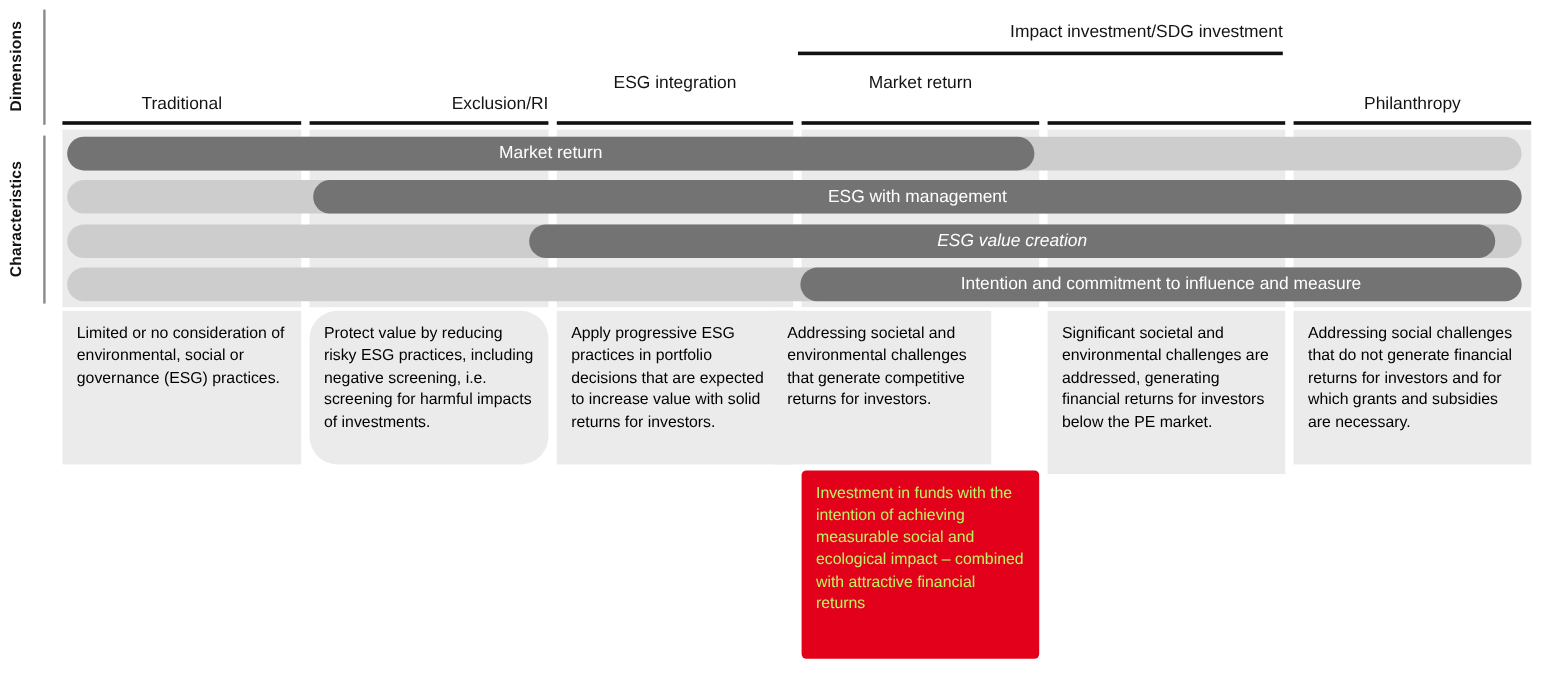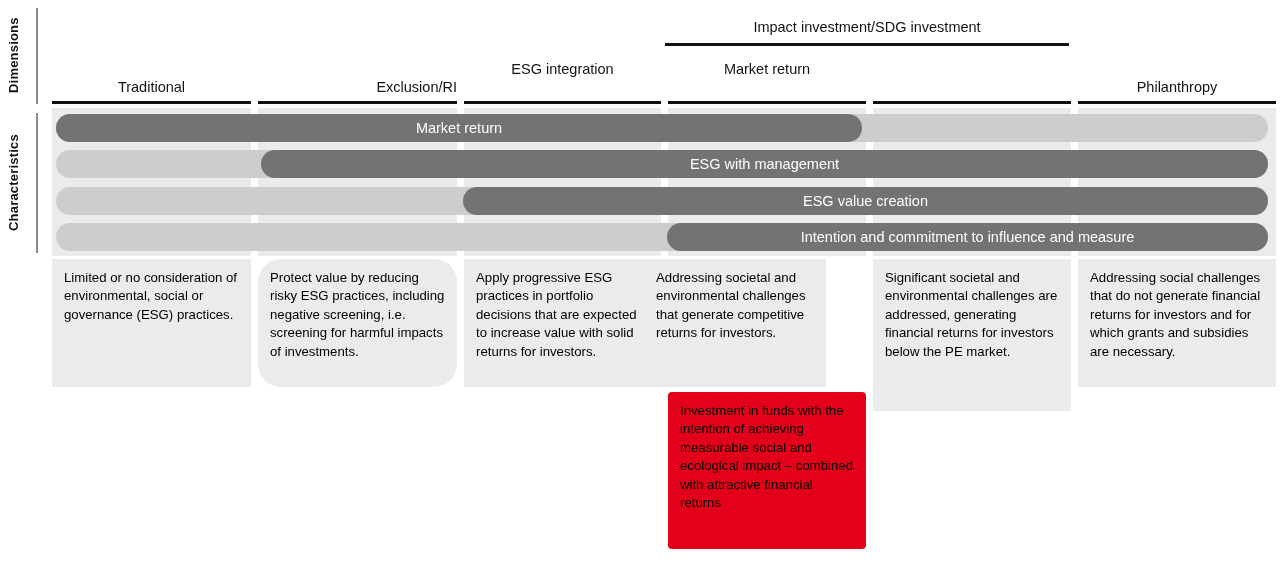--- a/index.html
+++ b/index.html
@@ -27,21 +27,21 @@
   }
   .axis-rule{
     position:absolute;
     width:2px;
     background:#8a8a8a;
   }
 
   
   .group-head{
     position:absolute;
-    text-align:center;
+    text-align:right;
     font-size:14.5px;
     color:#141414;
     white-space:nowrap;
   }
   .group-rule{
     position:absolute;
     height:3px;
     background:#111111;
   }
   .col-head{
@@ -87,21 +87,21 @@
     background:#ebebeb;
     font-size:13.2px;
     line-height:18.4px;
     color:#000000;
     padding:10px 12px 12px 12px;
     box-sizing:border-box;
   }
   .redbox{
     position:absolute;
     background:#e2001a;
-    color:#000000;
+    color:#bef264;
     font-size:13.2px;
     line-height:18.4px;
     padding:10px 12px 12px 12px;
     box-sizing:border-box;
     border-radius:4px;
   }
 </style>
 </head>
 <body>
 
@@ -153,32 +153,32 @@
   <div class="cellbg" style="left:873px;top:108px;width:198px;height:148px;"></div>
   <div class="cellbg" style="left:1078px;top:108px;width:198px;height:148px;"></div>
 
   <div class="track" style="left:56px;top:114px;width:1212px;"></div>
   <div class="fill" style="left:56px;top:114px;width:806px;">Market return</div>
 
   <div class="track" style="left:56px;top:150px;width:1212px;"></div>
   <div class="fill" style="left:261px;top:150px;width:1007px;">ESG with management</div>
 
   <div class="track" style="left:56px;top:187px;width:1212px;"></div>
-  <div class="fill" style="left:463px;top:187px;width:805px;">ESG value creation</div>
+  <div class="fill" style="left:441px;top:187px;width:805px;font-style:italic;">ESG value creation</div>
 
   <div class="track" style="left:56px;top:223px;width:1212px;"></div>
   <div class="fill" style="left:667px;top:223px;width:601px;">Intention and commitment to influence and measure</div>
 
   <div class="desc" style="left:52px;top:259px;width:199px;height:128px;">Limited or no consideration of environmental, social or governance (ESG) practices.</div>
 
   <div class="desc" style="left:258px;top:259px;width:199px;height:128px;border-radius:23px;">Protect value by reducing risky ESG practices, including negative screening, i.e. screening for harmful impacts of investments.</div>
 
   <div class="desc" style="left:464px;top:259px;width:197px;height:128px;">Apply progressive ESG practices in portfolio decisions that are expected to increase value with solid returns for investors.</div>
 
   <div class="desc" style="left:644px;top:259px;width:182px;height:128px;">Addressing societal and environmental challenges that generate competitive returns for investors.</div>
 
-  <div class="desc" style="left:873px;top:259px;width:198px;height:152px;">Significant societal and environmental challenges are addressed, generating financial returns for investors below the PE market.</div>
+  <div class="desc" style="left:873px;top:259px;width:198px;height:136px;">Significant societal and environmental challenges are addressed, generating financial returns for investors below the PE market.</div>
 
   <div class="desc" style="left:1078px;top:259px;width:198px;height:128px;">Addressing social challenges that do not generate financial returns for investors and for which grants and subsidies are necessary.</div>
 
   <div class="redbox" style="left:668px;top:392px;width:198px;height:157px;">Investment in funds with the intention of achieving measurable social and ecological impact – combined with attractive financial returns</div>
 
 </div>
 
 </body></html>

